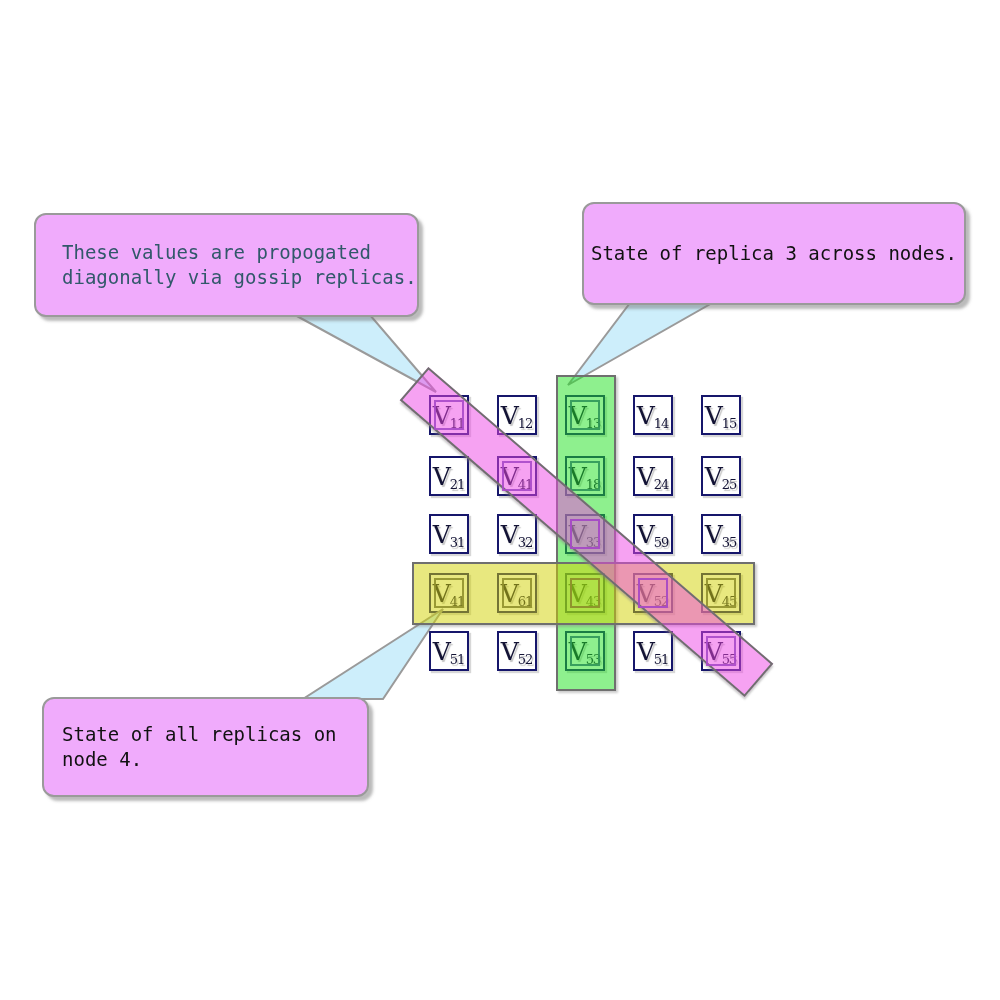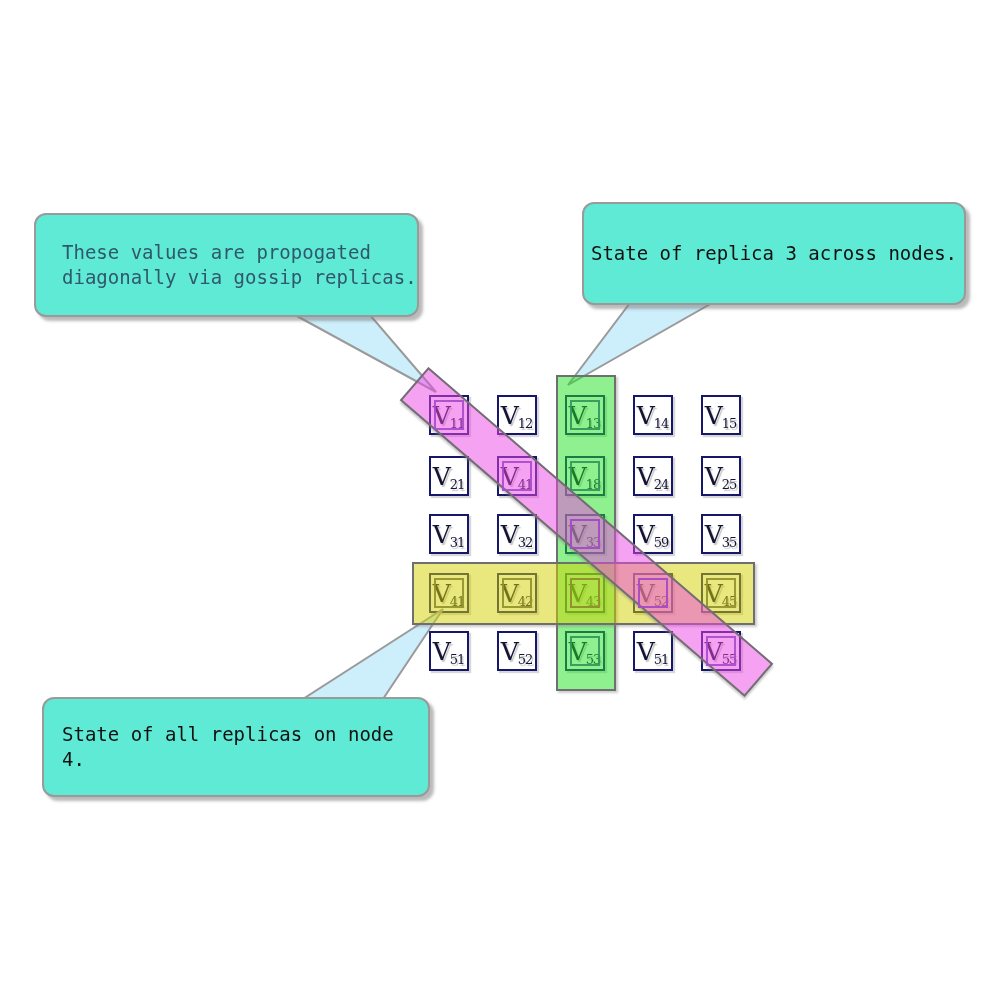--- a/index.html
+++ b/index.html
@@ -26,28 +26,28 @@
   .band{position:absolute;box-sizing:border-box;border:2px solid #6f6f6f;
         box-shadow:2px 2px 2px rgba(130,130,130,0.4);z-index:3;}
   #band-green{left:556px;top:375px;width:60px;height:316px;}
   #band-yellow{left:412px;top:562px;width:343px;height:63px;}
   #band-magenta{left:359px;top:510px;width:455px;height:44px;transform:rotate(40.7deg);}
   .sq-group{position:absolute;left:0;top:0;z-index:3;}
   .inner-sq{position:absolute;width:30px;height:30px;box-sizing:border-box;
             border:2px solid;opacity:0.9;}
   
   .callout{
-    position:absolute;box-sizing:border-box;background:#5eead4;border:2px solid #9a9a9a;
+    position:absolute;box-sizing:border-box;background:#f0abfc;border:2px solid #9a9a9a;
     border-radius:12px;box-shadow:4px 4px 3px rgba(120,120,120,0.5);
     display:flex;flex-direction:column;justify-content:center;
     font-size:19px;line-height:25px;color:#111111;z-index:5;
   }
   #callout-gossip{left:34px;top:213px;width:385px;height:104px;padding-left:26px;color:#31586a;}
   #callout-replica{left:582px;top:202px;width:384px;height:103px;align-items:center;}
-  #callout-node{left:42px;top:697px;width:388px;height:100px;padding-left:18px;}
+  #callout-node{left:42px;top:697px;width:327px;height:100px;padding-left:18px;}
 </style>
 </head>
 <body>
 
 <div id="canvas">
 
   <div id="grid-layer">
       <div class="cell" style="left: 429px; top: 395px;">
         <span class="vbase">V</span>
         <span class="vsub">11</span>
@@ -107,21 +107,21 @@
       <div class="cell" style="left: 701px; top: 514px;">
         <span class="vbase">V</span>
         <span class="vsub">35</span>
       </div>
       <div class="cell" style="left: 429px; top: 573px;">
         <span class="vbase">V</span>
         <span class="vsub">41</span>
       </div>
       <div class="cell" style="left: 497px; top: 573px;">
         <span class="vbase">V</span>
-        <span class="vsub">42</span>
+        <span class="vsub">61</span>
       </div>
       <div class="cell" style="left: 565px; top: 573px;">
         <span class="vbase">V</span>
         <span class="vsub">43</span>
       </div>
       <div class="cell" style="left: 633px; top: 573px;">
         <span class="vbase">V</span>
         <span class="vsub">52</span>
       </div>
       <div class="cell" style="left: 701px; top: 573px;">

